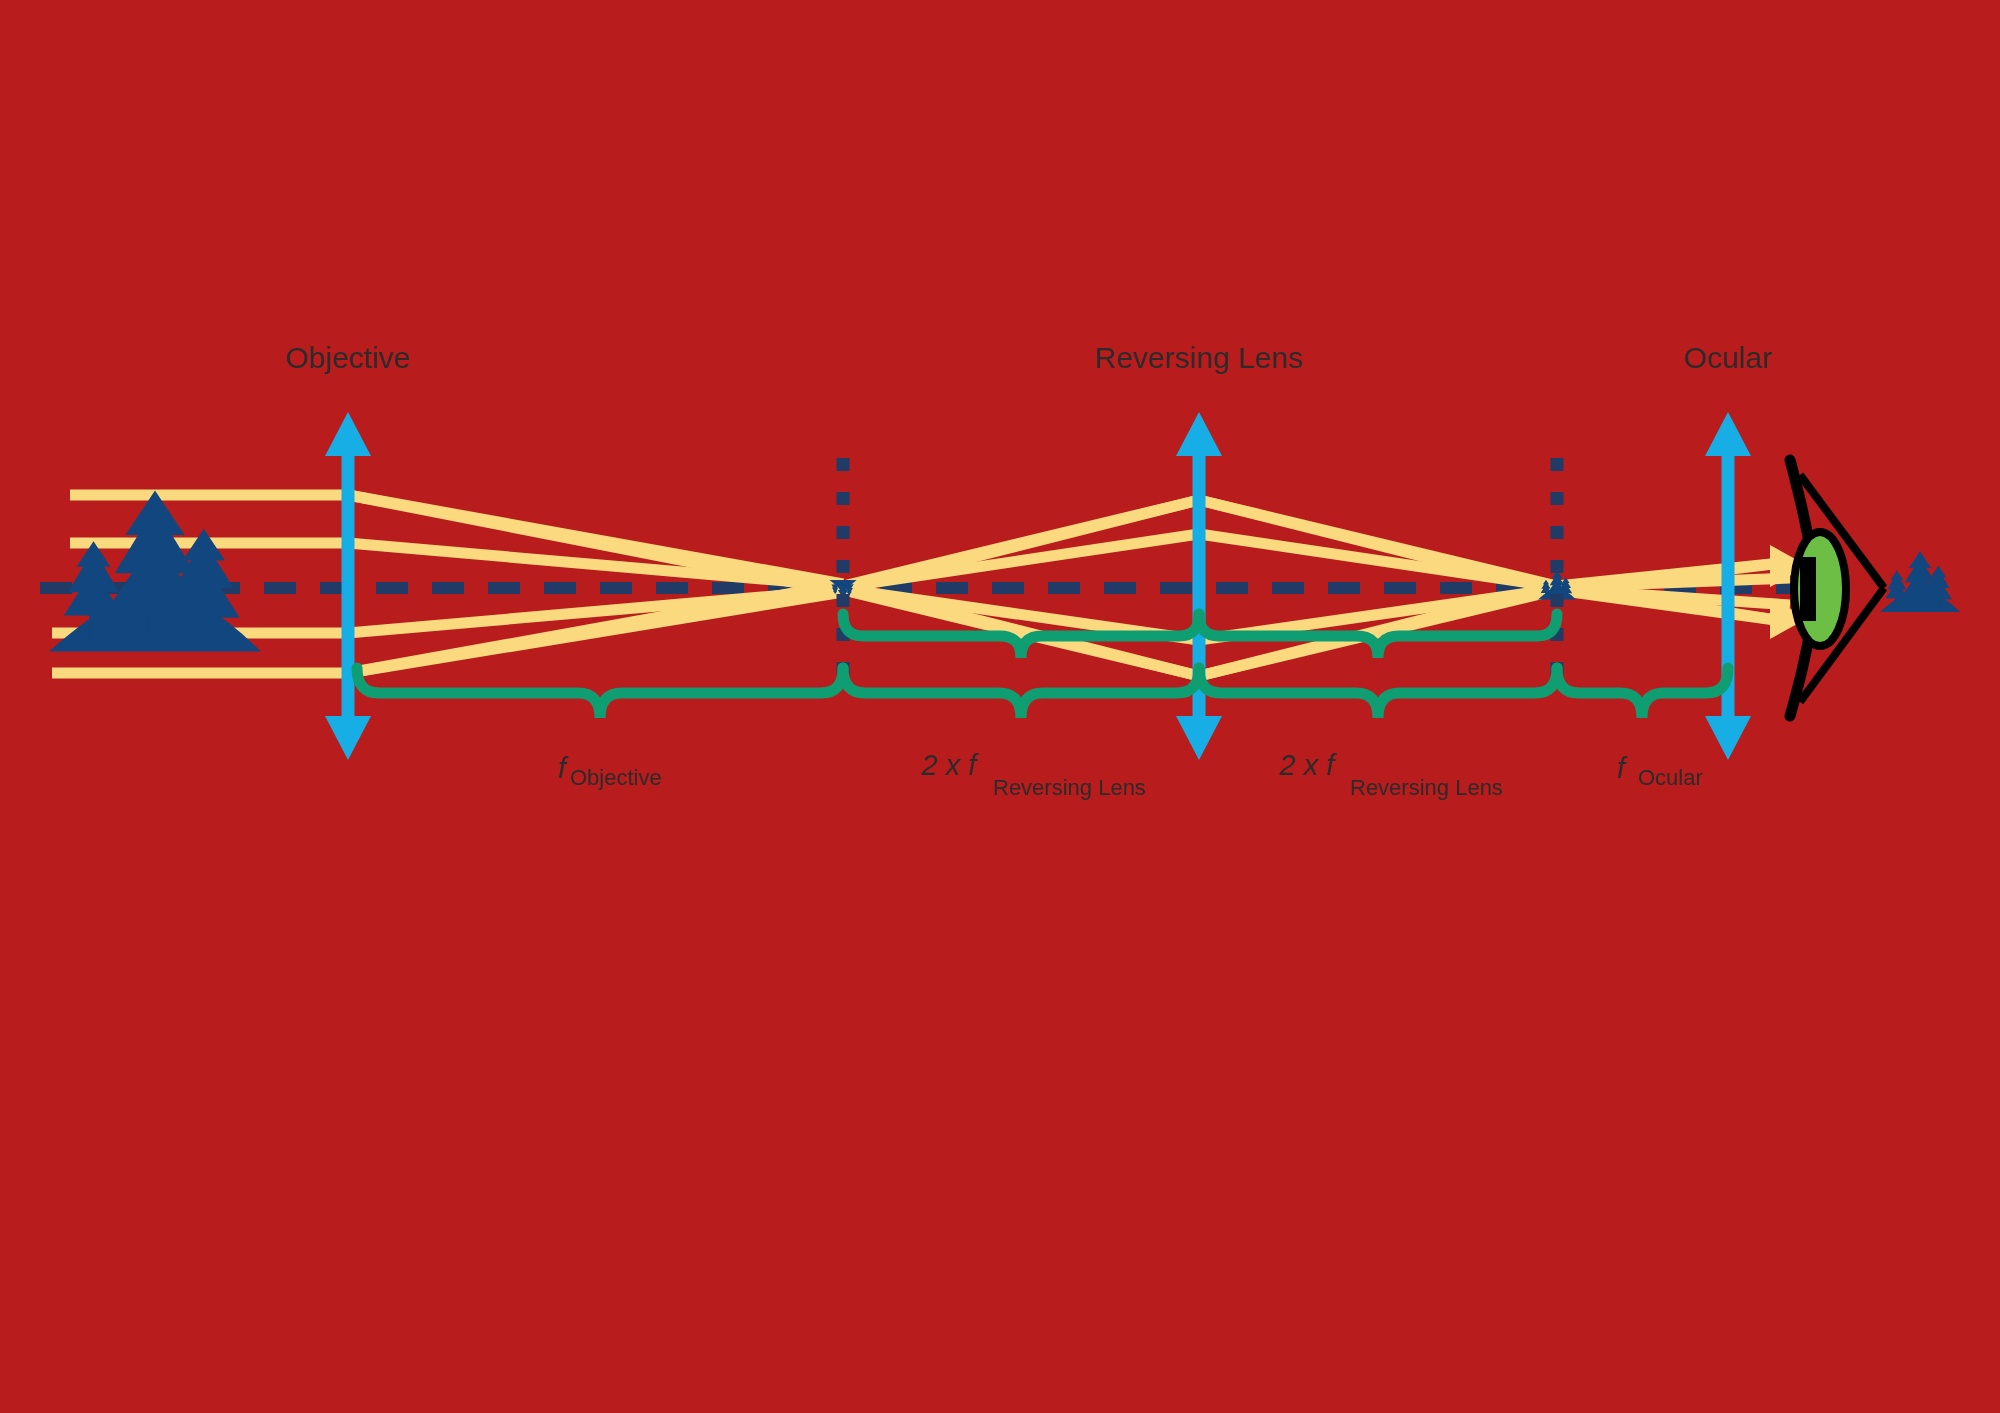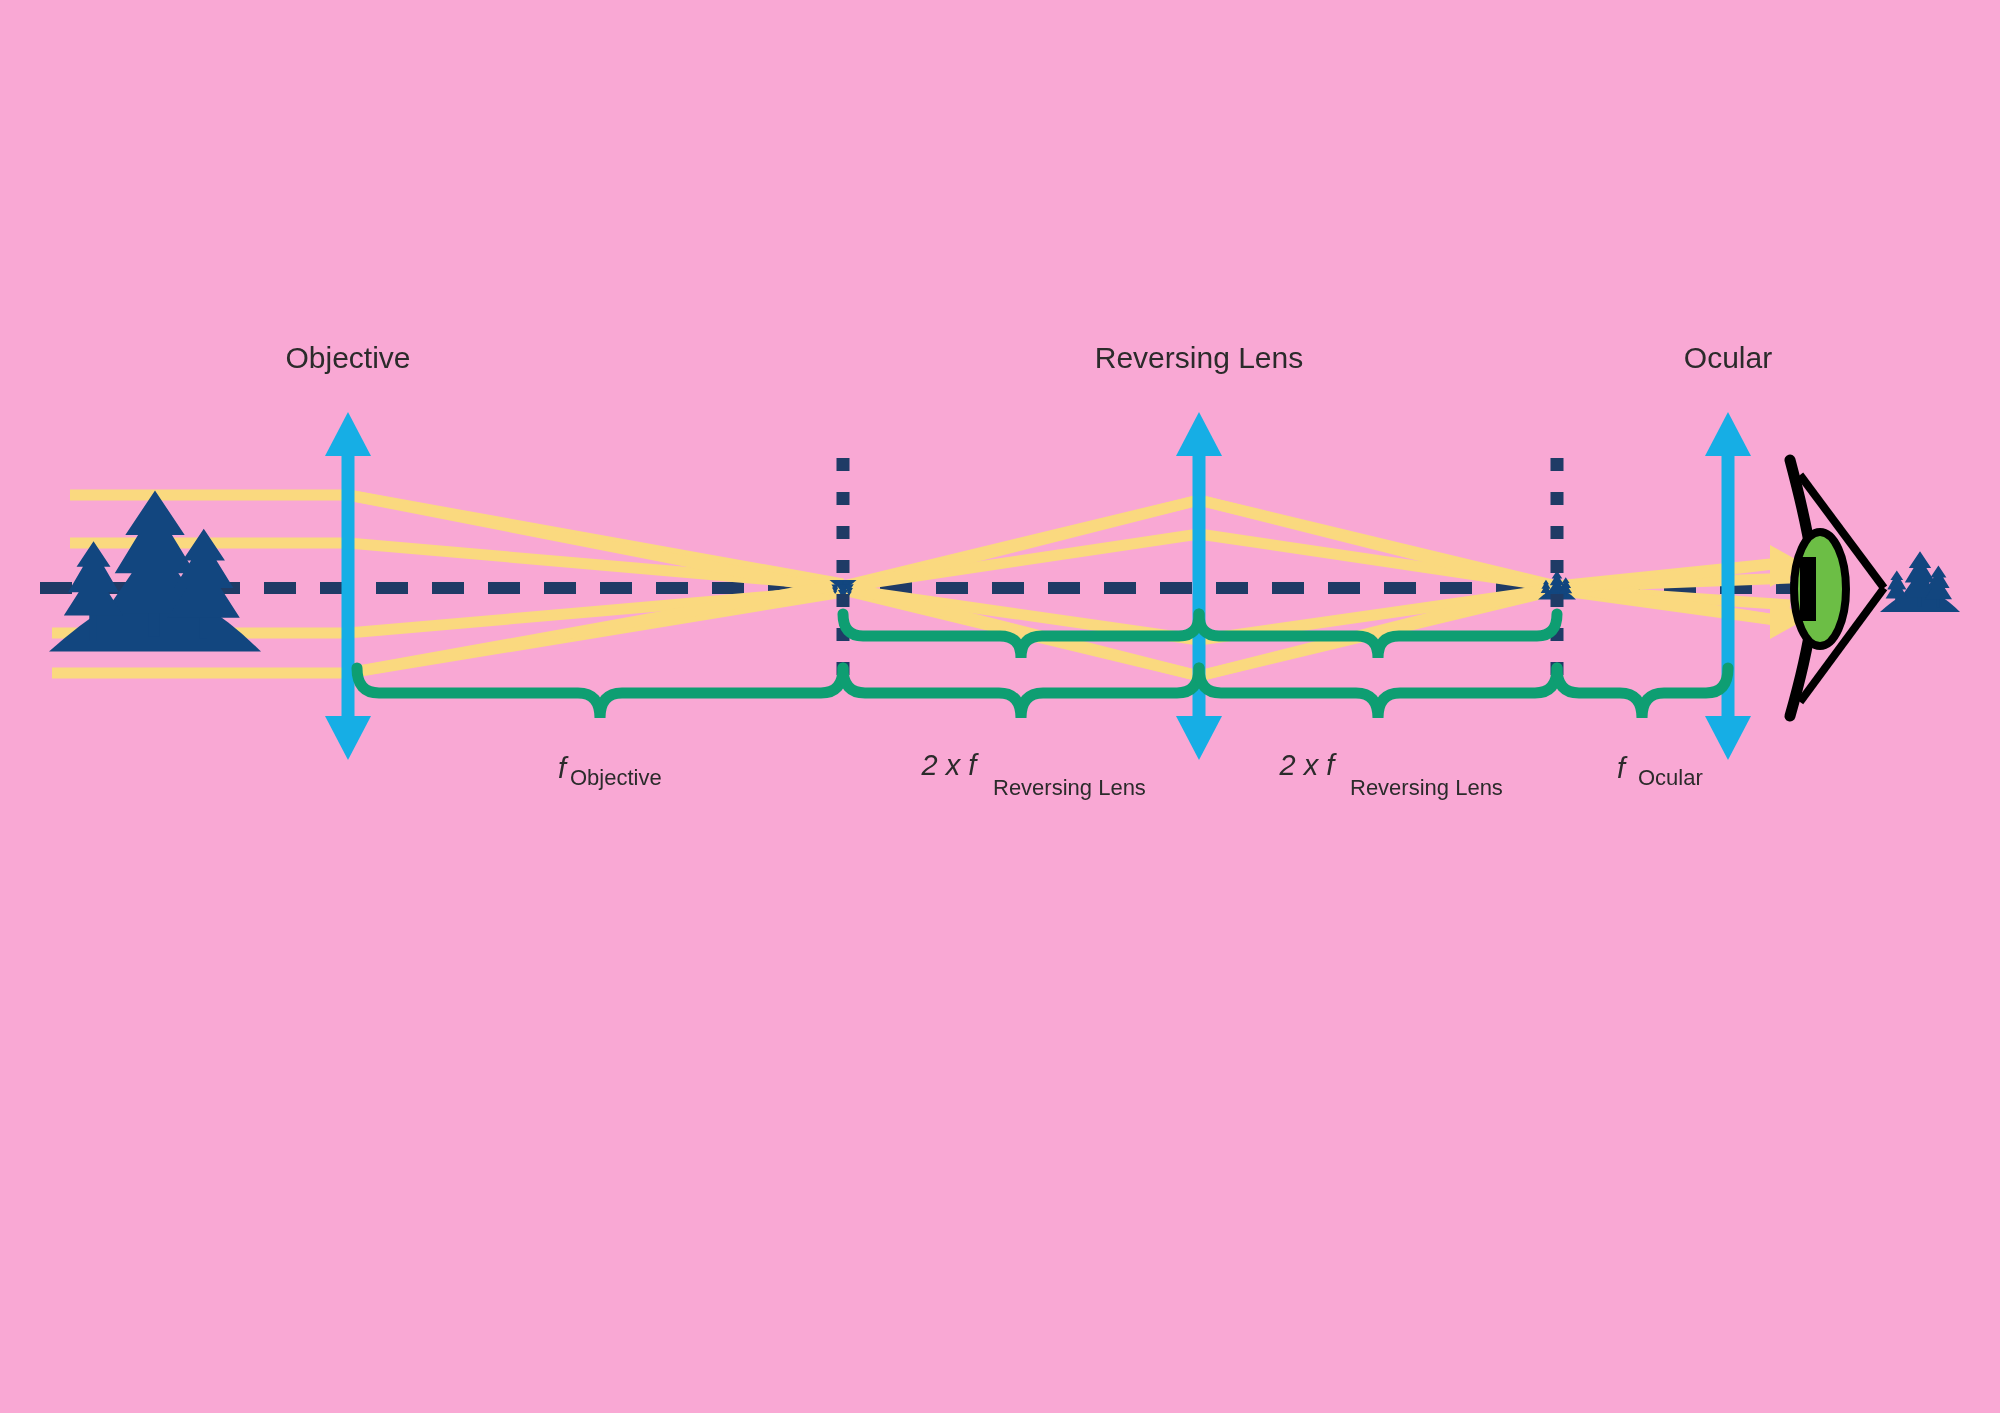--- a/index.html
+++ b/index.html
@@ -8,21 +8,21 @@
     padding: 0;
     background: #ffffff;
   }
   body {
     font-family: "Liberation Sans", "DejaVu Sans", sans-serif;
   }
   #stage {
     position: relative;
     width: 2000px;
     height: 1413px;
-    background: #f9a8d4;
+    background: #b91c1c;
     overflow: hidden;
   }
   #diagram-svg {
     position: absolute;
     left: 0;
     top: 0;
     width: 2000px;
     height: 1413px;
     display: block;
   }

